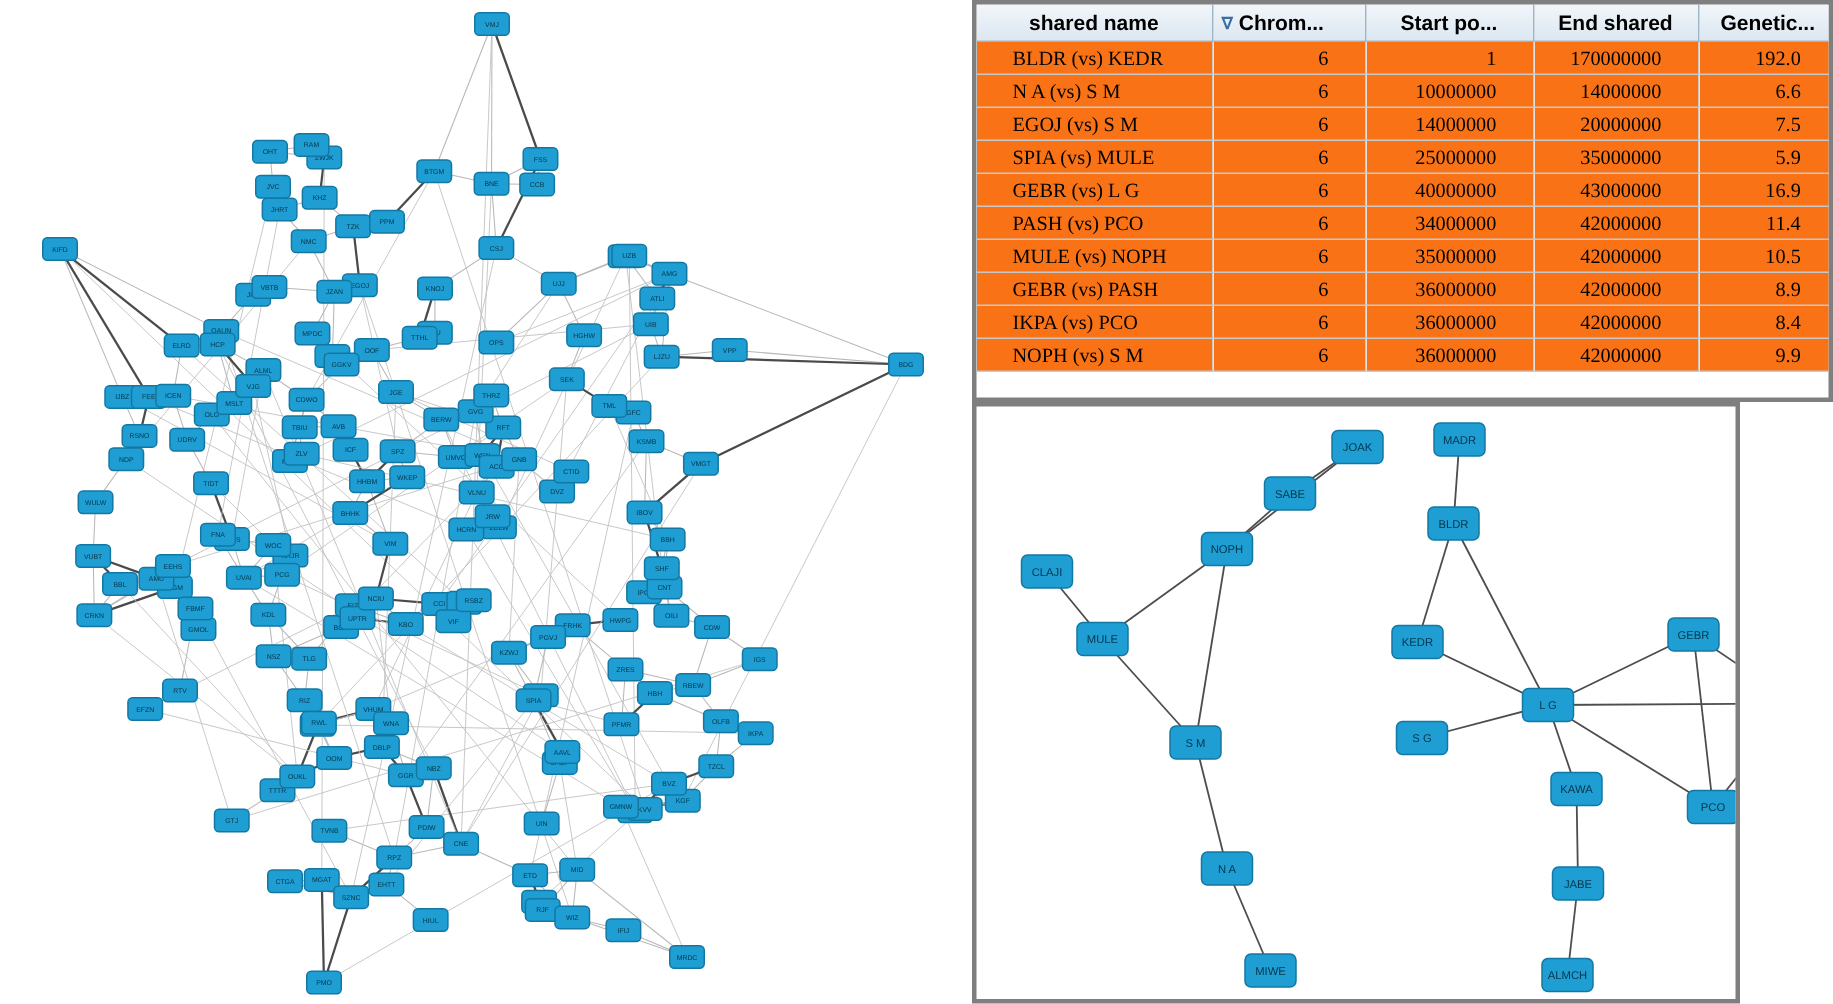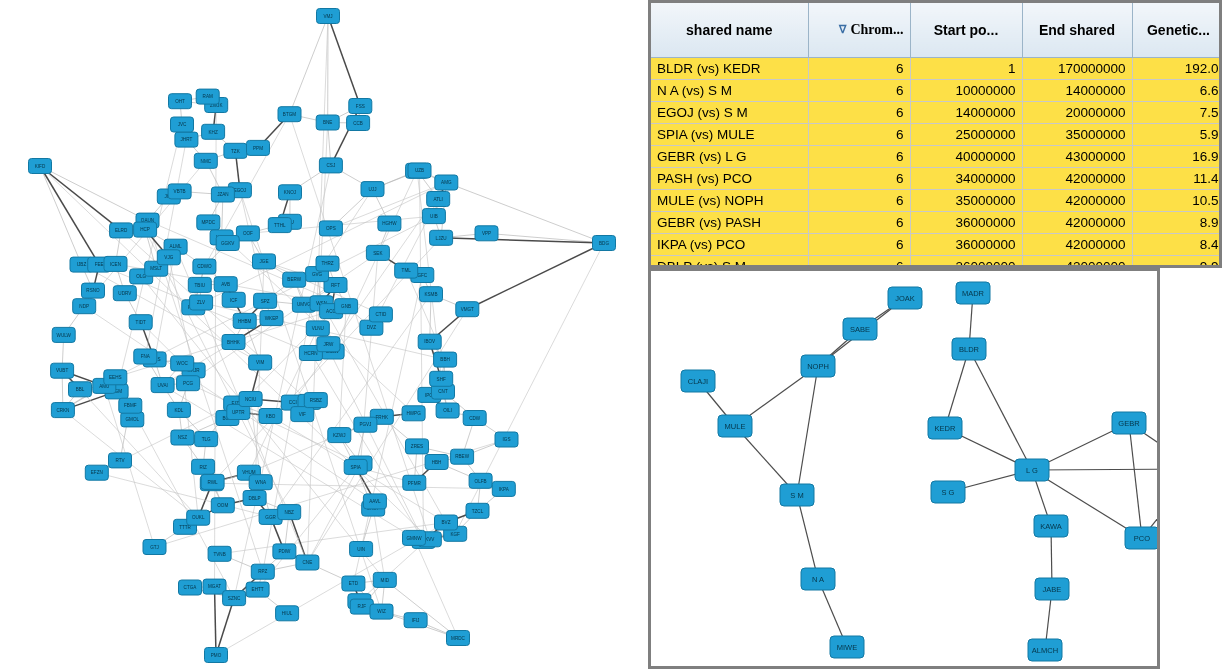--- a/index.html
+++ b/index.html
@@ -48,45 +48,45 @@
     table-layout: fixed;
   }
   table.grid th {
     background: linear-gradient(to bottom, #f2f6fa 0%, #dbe7f1 100%);
     border: 1px solid #9bb4c8;
     border-top: none;
     border-left: none;
     font-weight: bold;
     font-size: 14px;
     height: 24px;
-    padding: 15px 6px;
+    padding: 0 6px;
     text-align: center;
     white-space: nowrap;
     overflow: hidden;
   }
   table.grid th.th-filter {
-    text-align: right;
-    font-family: Liberation Serif, serif;
+    text-align: left;
   }
   table.grid th .filter-mark {
     display: inline-block;
     color: #3b6ea5;
     font-size: 11px;
     margin-right: 4px;
     vertical-align: 1px;
   }
   table.grid td {
     border: 1px solid #c8c8c8;
     border-top: none;
     border-left: none;
     height: 21px;
-    padding: 0 6px;
+    padding: 0 24px;
     white-space: nowrap;
     overflow: hidden;
-    background: #fde047;
+    background: #f97316;
+    font-family: Liberation Serif, serif;
   }
   td.num { text-align: right; }
   td.name { text-align: left; }
   .col-name   { width: 157px; }
   .col-chrom  { width: 102px; }
   .col-start  { width: 112px; }
   .col-end    { width: 110px; }
   .col-gen    { width: 93px; }
 
   
@@ -1250,21 +1250,21 @@
           <td class="num">8.9</td>
         </tr>
         <tr>
           <td class="name">IKPA (vs) PCO</td>
           <td class="num">6</td>
           <td class="num">36000000</td>
           <td class="num">42000000</td>
           <td class="num">8.4</td>
         </tr>
         <tr>
-          <td class="name">DBLP (vs) S M</td>
+          <td class="name">NOPH (vs) S M</td>
           <td class="num">6</td>
           <td class="num">36000000</td>
           <td class="num">42000000</td>
           <td class="num">9.9</td>
         </tr>
       </tbody>
   </table>
 </div>
 
 <div id="network-small">

